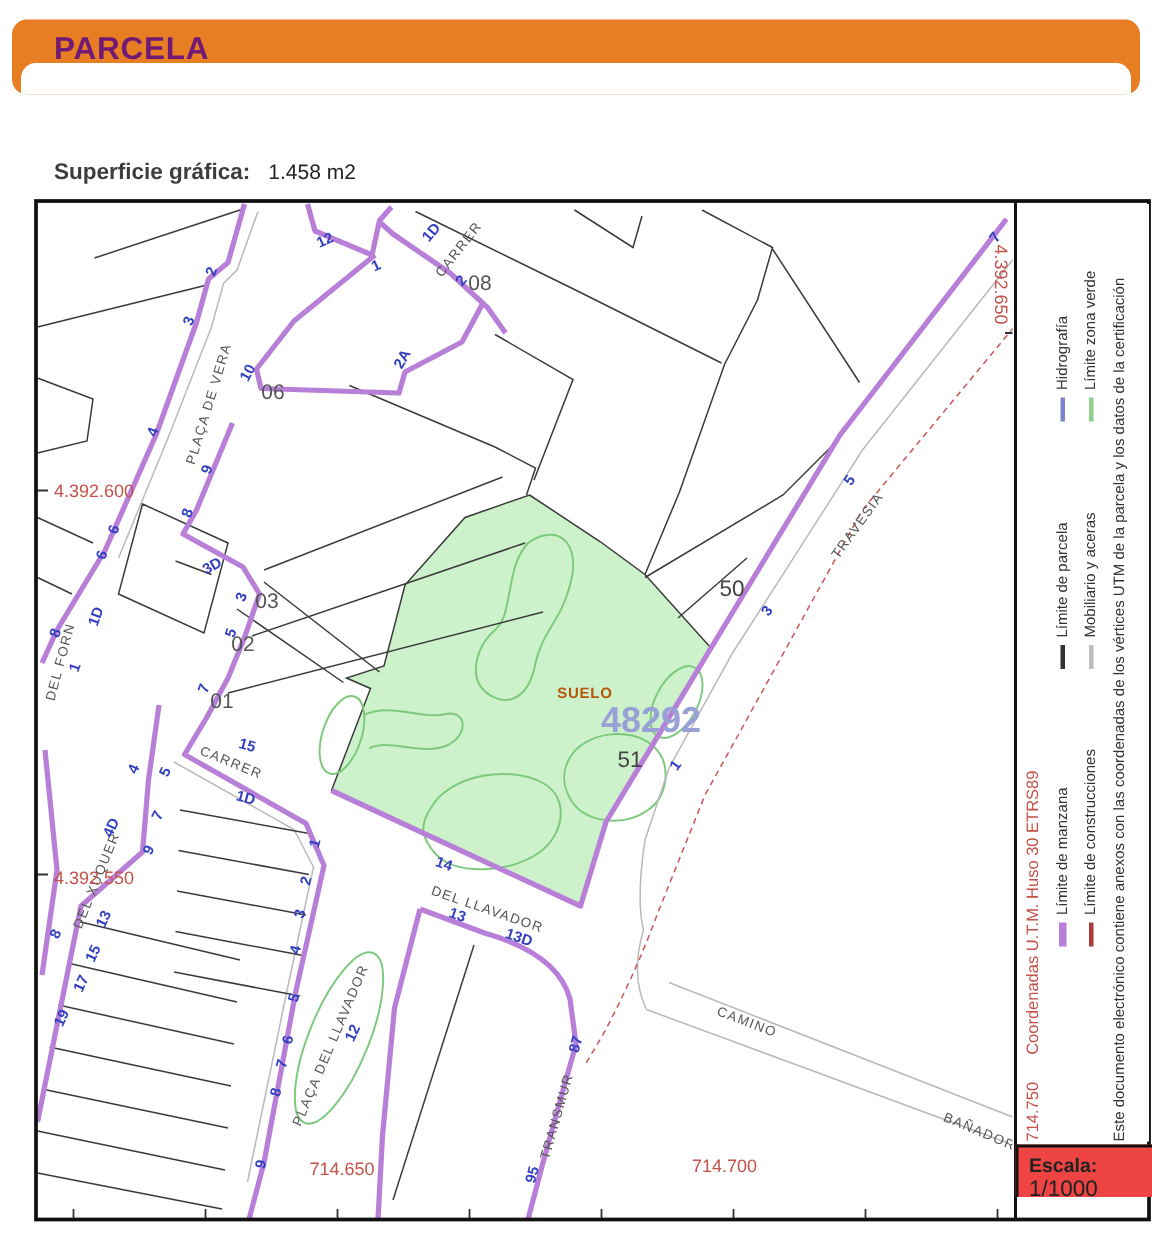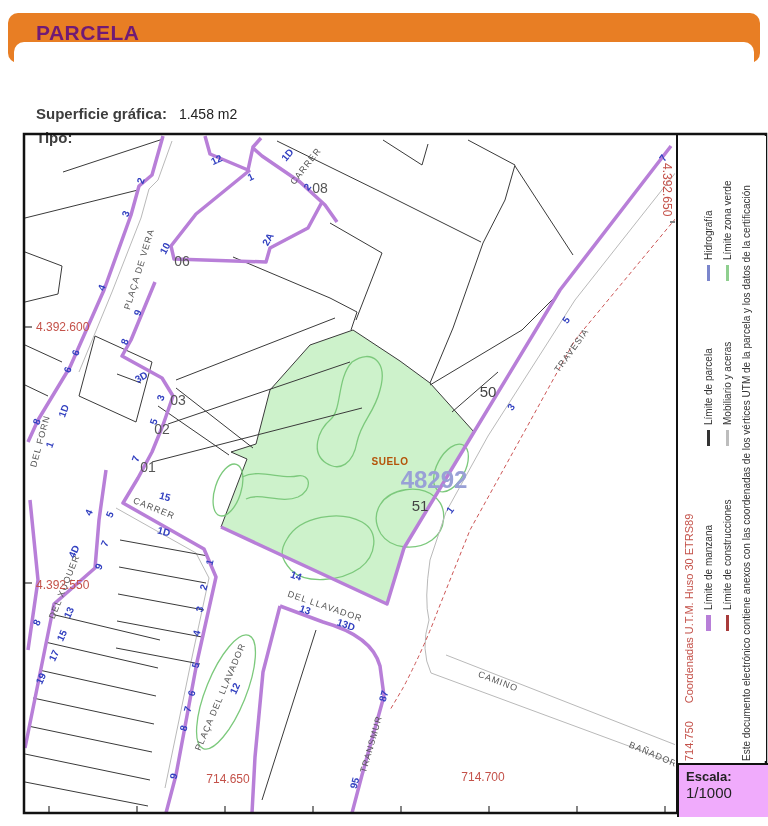--- a/index.html
+++ b/index.html
@@ -35,40 +35,37 @@
   .leg-line1{height:20px;line-height:20px;font-size:11px;color:#c4524a;white-space:nowrap;}
   .leg-line1 .coordnum{margin-right:18px;}
   .leg-row{height:19px;line-height:19px;padding-left:130px;display:flex;white-space:nowrap;}
   .leg-item{font-size:10px;color:#333;display:flex;align-items:center;}
   .leg-row .leg-item:nth-child(1){width:185px;}
   .leg-row .leg-item:nth-child(2){width:165px;}
   .leg-swatch{display:inline-block;width:16px;height:3px;margin-right:5px;flex:none;}
   .leg-footer{padding-top:4px;font-size:10px;color:#333;white-space:nowrap;}
 
   
-  .scale-box{position:absolute;left:677px;top:763px;width:91px;height:54px;background:#f0abfc;
+  .scale-box{position:absolute;left:677px;top:763px;width:91px;height:35px;background:#ef4444;
     border-top:2px solid #111;border-left:2px solid #111;box-sizing:border-box;
     padding:4px 0 12px 7px;}
   .scale-box .s-lbl{font-size:13px;font-weight:bold;color:#222;}
   .scale-box .s-val{font-size:15px;font-weight:normal;color:#222;}
 </style>
 </head>
 <body>
 
 <div class="card-header">
   <div class="title">PARCELA</div>
   <div class="inner-white"></div>
 </div>
 
 <div class="info">
   <div class="info-row">
     <span class="lbl">Superficie gráfica:</span><span>1.458 m2</span>
-  </div>
-  <div class="info-row">
-    <span class="lbl">Tipo:</span><span></span>
   </div>
 </div>
 
 <div class="map-wrap">
 <svg id="map-svg" width="768" height="826" viewBox="0 0 768 826">
   <defs>
     <clipPath id="mapclip">
           <rect x="25" y="135" width="650" height="677"></rect>
         </clipPath>
   </defs>

